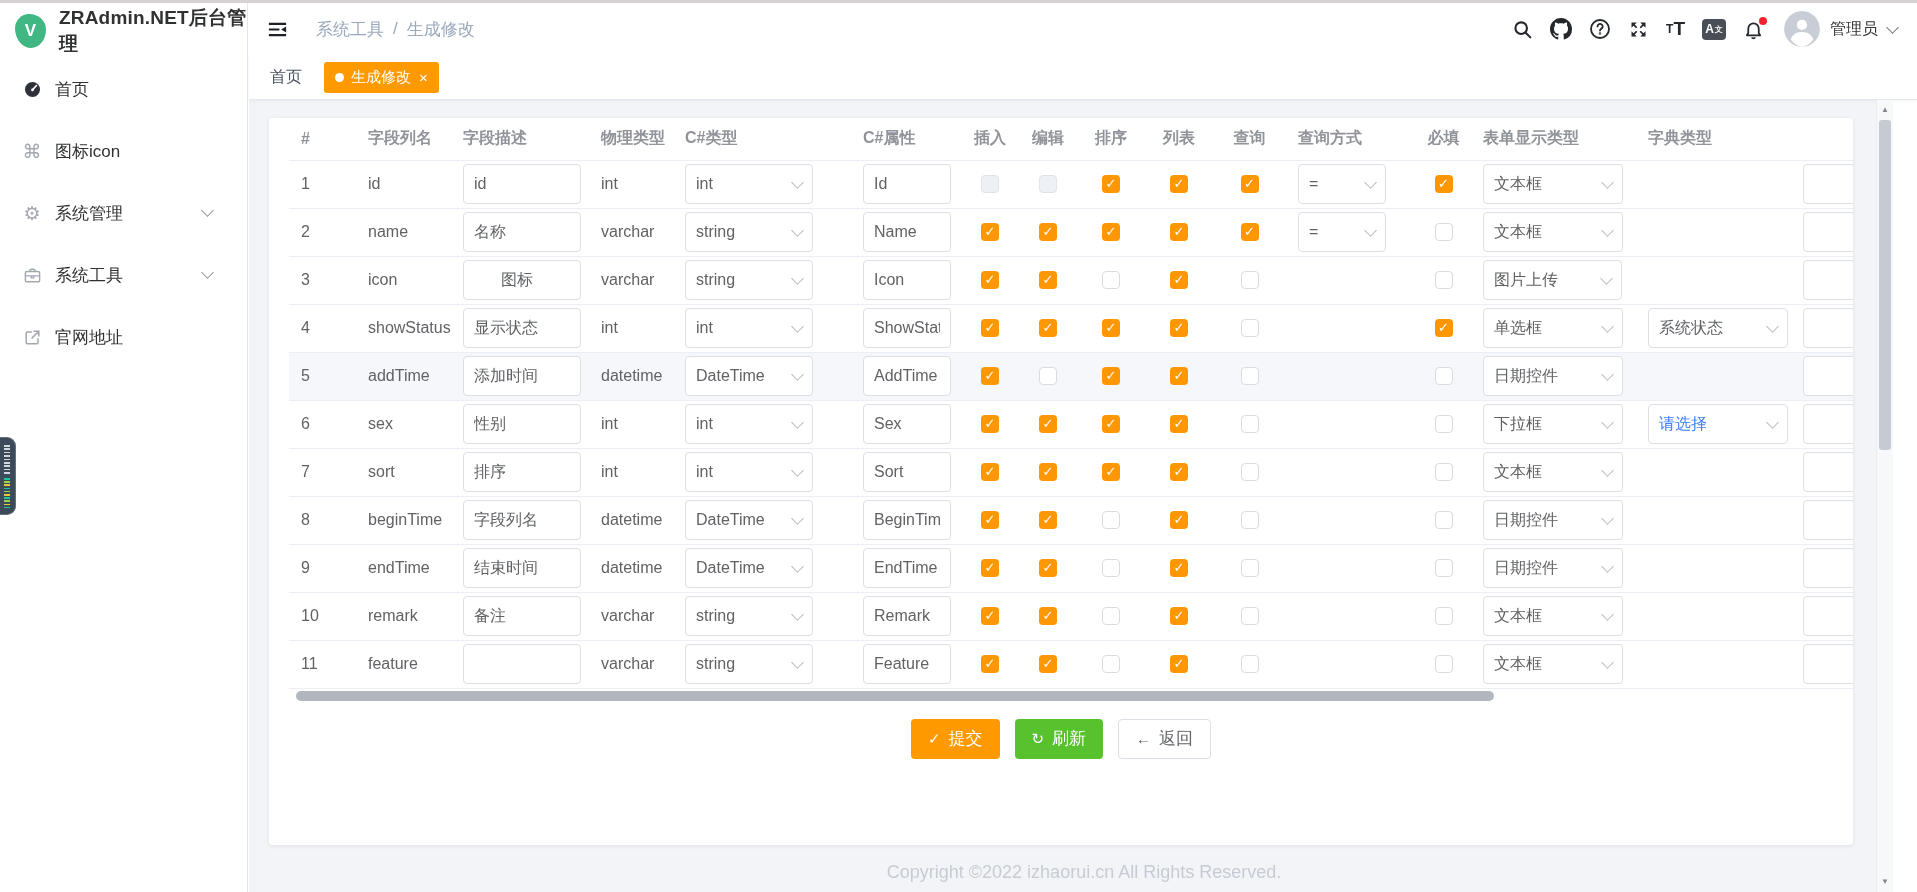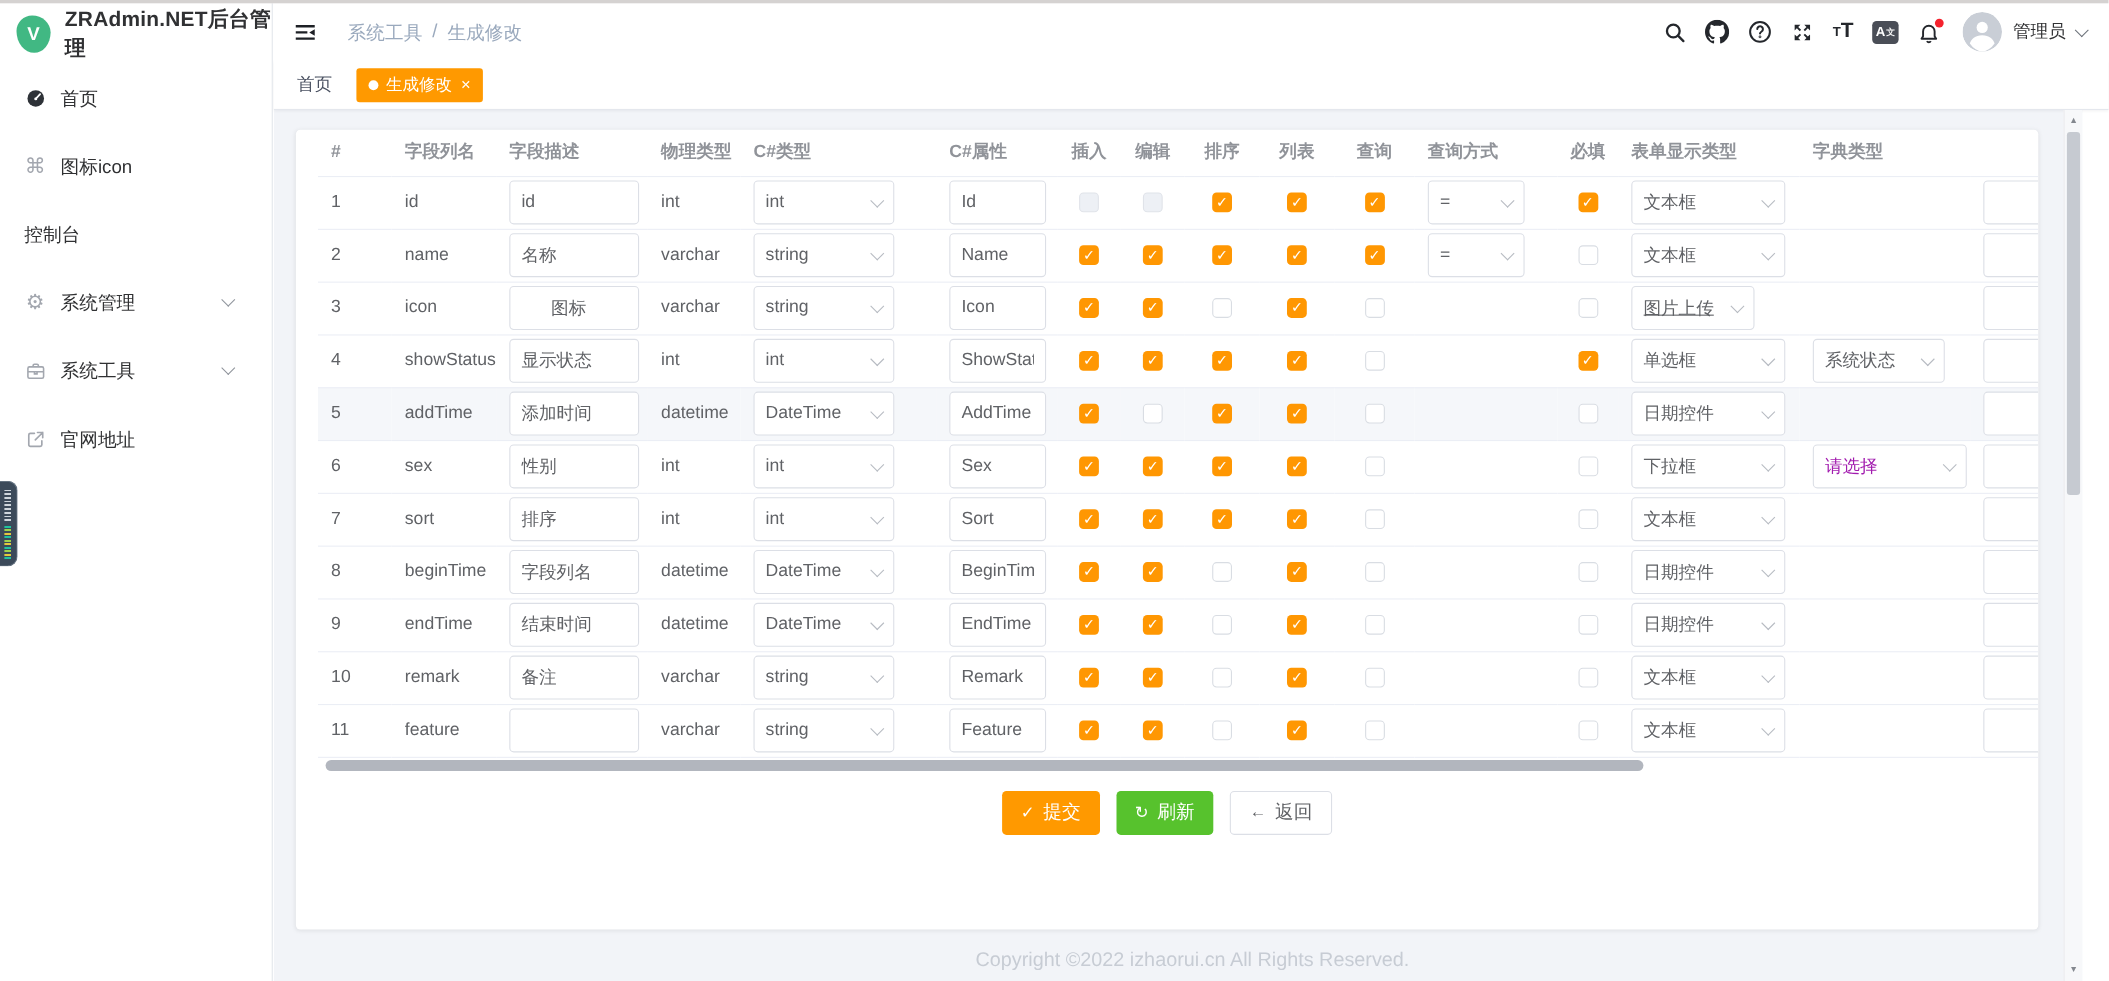--- a/index.html
+++ b/index.html
@@ -74,21 +74,21 @@
   col.c10{width:73px} col.c11{width:130px} col.c12{width:55px} col.c13{width:165px} col.c14{width:155px} col.c15{width:140px}
   th { height:42px; font-size:16px; font-weight:bold; color:#909399; text-align:left; padding-left:12px;
     border-bottom:1px solid #ebeef5; white-space:nowrap; }
   td { height:48px; font-size:16px; color:#606266; padding-left:12px; border-bottom:1px solid #ebeef5; white-space:nowrap; }
   th.center, td.center { text-align:center; padding-left:0; }
   tr.hl td { background:#f5f7fa; }
 
   .inp, .sel { display:inline-flex; align-items:center; height:40px; background:#fff; border:1px solid #dcdfe6;
     border-radius:4px; padding:0 10px; vertical-align:middle; cursor:pointer; }
   .inp-v, .sel-v { flex:1; font-size:16px; color:#606266; overflow:hidden; white-space:nowrap; text-align:left; font-style:normal; }
-  .sel-v.muted { color:#a21caf; }
+  .sel-v.muted { color:#3b82f6; }
   .chev { width:9px; height:9px; border-right:1.7px solid #b7bbc2; border-bottom:1.7px solid #b7bbc2;
     transform:rotate(45deg); margin:-4px 0 0 6px; flex:none; }
   .cb { display:inline-block; width:18px; height:18px; border-radius:4px; line-height:18px; font-size:13px;
     text-align:center; vertical-align:middle; cursor:pointer; }
   .cb.on { background:#ff9702; color:#fff; font-weight:bold; }
   .cb.off { background:#fff; border:1px solid #d9dde3; }
   .cb.dis { background:#edf0f5; border:1px solid #e0e3e9; cursor:not-allowed; }
 
   .hscroll { position:relative; margin-left:20px; width:1564px; height:13px; }
   .hthumb { position:absolute; left:7px; top:2px; width:1198px; height:10px; border-radius:5px; background:#b2b6be; cursor:pointer; }
@@ -125,23 +125,20 @@
             <circle cx="12" cy="12.5" r="1.7" fill="#fff"></circle>
           </svg>
         </span>
         <span class="side-label">首页</span>
       </div>
       <div class="side-item">
         <span class="side-icon">
           <span style="font-size:19px;">⌘</span>
         </span>
         <span class="side-label">图标icon</span>
-      </div>
-      <div class="side-item no-icon">
-        <span class="side-label">控制台</span>
       </div>
       <div class="side-item">
         <span class="side-icon">
           <span style="font-size:19px;">⚙</span>
         </span>
         <span class="side-label">系统管理</span>
         <span class="side-arrow"></span>
       </div>
       <div class="side-item">
         <span class="side-icon">
@@ -361,21 +358,21 @@
               <td><span class="inp" style="width: 88px;">
                   <i class="inp-v">Icon</i>
                 </span></td>
               <td class="center"><span class="cb on">✓</span></td>
               <td class="center"><span class="cb on">✓</span></td>
               <td class="center"><span class="cb off"></span></td>
               <td class="center"><span class="cb on">✓</span></td>
               <td class="center"><span class="cb off"></span></td>
               <td></td>
               <td class="center"><span class="cb off"></span></td>
-              <td><span class="sel" style="width: 112px; text-decoration: underline;">
+              <td><span class="sel" style="width: 139px;">
                   <i class="sel-v">图片上传</i>
                   <span class="chev"></span>
                 </span></td>
               <td></td>
               <td><span class="inp" style="width: 120px;">
                   <i class="inp-v"></i>
                 </span></td>
             </tr>
             <tr class="row">
               <td>4</td>
@@ -395,21 +392,21 @@
               <td class="center"><span class="cb on">✓</span></td>
               <td class="center"><span class="cb on">✓</span></td>
               <td class="center"><span class="cb on">✓</span></td>
               <td class="center"><span class="cb off"></span></td>
               <td></td>
               <td class="center"><span class="cb on">✓</span></td>
               <td><span class="sel" style="width: 140px;">
                   <i class="sel-v">单选框</i>
                   <span class="chev"></span>
                 </span></td>
-              <td><span class="sel" style="width: 120px;">
+              <td><span class="sel" style="width: 140px;">
                   <i class="sel-v">系统状态</i>
                   <span class="chev"></span>
                 </span></td>
               <td><span class="inp" style="width: 120px;">
                   <i class="inp-v"></i>
                 </span></td>
             </tr>
             <tr class="row hl">
               <td>5</td>
               <td>addTime</td>

